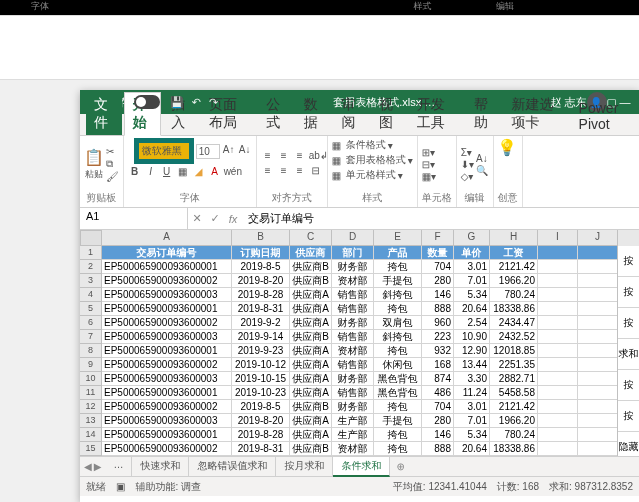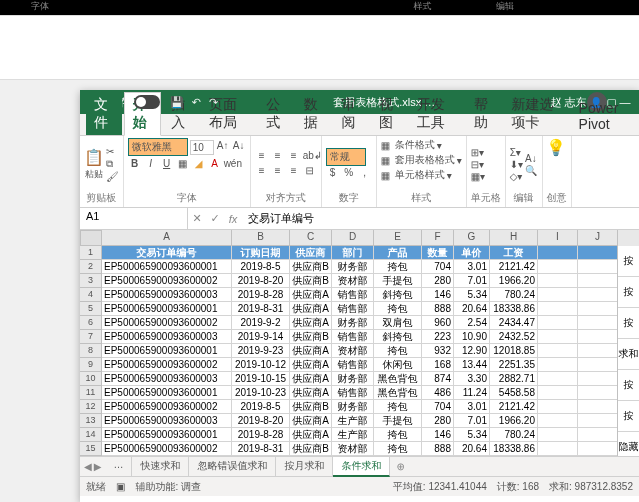--- a/index.html
+++ b/index.html
@@ -28,21 +28,21 @@
 .tab.file { background: #217346; color: #fff; }
 
 .ribbon { height: 72px; background: #fff; display: flex; border-bottom: 1px solid #d0d0d0; font-size: 10px; color: #555; }
 .group { border-right: 1px solid #e0e0e0; padding: 2px 4px; display: flex; flex-direction: column; justify-content: space-between; }
 .group-label { text-align: center; font-size: 10px; color: #777; padding-top: 1px; }
 .group-top { display: flex; gap: 2px; align-items: center; flex: 1; }
 .big-btn { display: flex; flex-direction: column; align-items: center; gap: 1px; font-size: 9px; }
 .big-btn .ic { font-size: 16px; }
 .font-controls { display: flex; flex-direction: column; gap: 2px; }
 .font-row { display: flex; gap: 2px; align-items: center; }
-.font-name { border: 1px solid #0f766e; padding: 1px 3px; width: 60px; background: #fdba74; font-size: 10px; }
+.font-name { border: 5px solid #0f766e; padding: 1px 3px; width: 60px; background: #eab308; font-size: 10px; margin-left: 6px; }
 .font-size { border: 1px solid #ccc; padding: 1px 2px; width: 24px; background: #fff; font-size: 10px; }
 .mini-btn { width: 14px; height: 14px; font-size: 10px; text-align: center; cursor: pointer; }
 .stack { display: flex; flex-direction: column; gap: 1px; font-size: 10px; }
 .stack-item { display: flex; align-items: center; gap: 2px; }
 .stack-item .ic { width: 12px; }
 
 .namebox-row { height: 22px; display: flex; border-bottom: 1px solid #d0d0d0; }
 .namebox { width: 108px; border-right: 1px solid #d0d0d0; padding: 2px 6px; font-size: 11px; }
 .fx-area { display: flex; align-items: center; flex: 1; }
 .fx-btn { width: 18px; text-align: center; color: #888; }
@@ -170,33 +170,20 @@
           </div>
         </div>
         <div class="stack">
           <span class="mini-btn">ab↲</span>
           <span class="mini-btn">⊟</span>
         </div>
       </div>
       <div class="group-label">对齐方式</div>
     </div>
     <div class="group">
-      <div class="group-top">
-        <div class="stack">
-          <div class="font-name" style="width:40px">常规</div>
-          <div class="font-row">
-            <span class="mini-btn">$</span>
-            <span class="mini-btn">%</span>
-            <span class="mini-btn">,</span>
-          </div>
-        </div>
-      </div>
-      <div class="group-label">数字</div>
-    </div>
-    <div class="group">
       <div class="stack">
         <div class="stack-item"><span class="ic">▦</span><span>条件格式</span>▾</div>
         <div class="stack-item"><span class="ic">▦</span><span>套用表格格式</span>▾</div>
         <div class="stack-item"><span class="ic">▦</span><span>单元格样式</span>▾</div>
       </div>
       <div class="group-label">样式</div>
     </div>
     <div class="group">
       <div class="group-top">
         <div class="stack">

